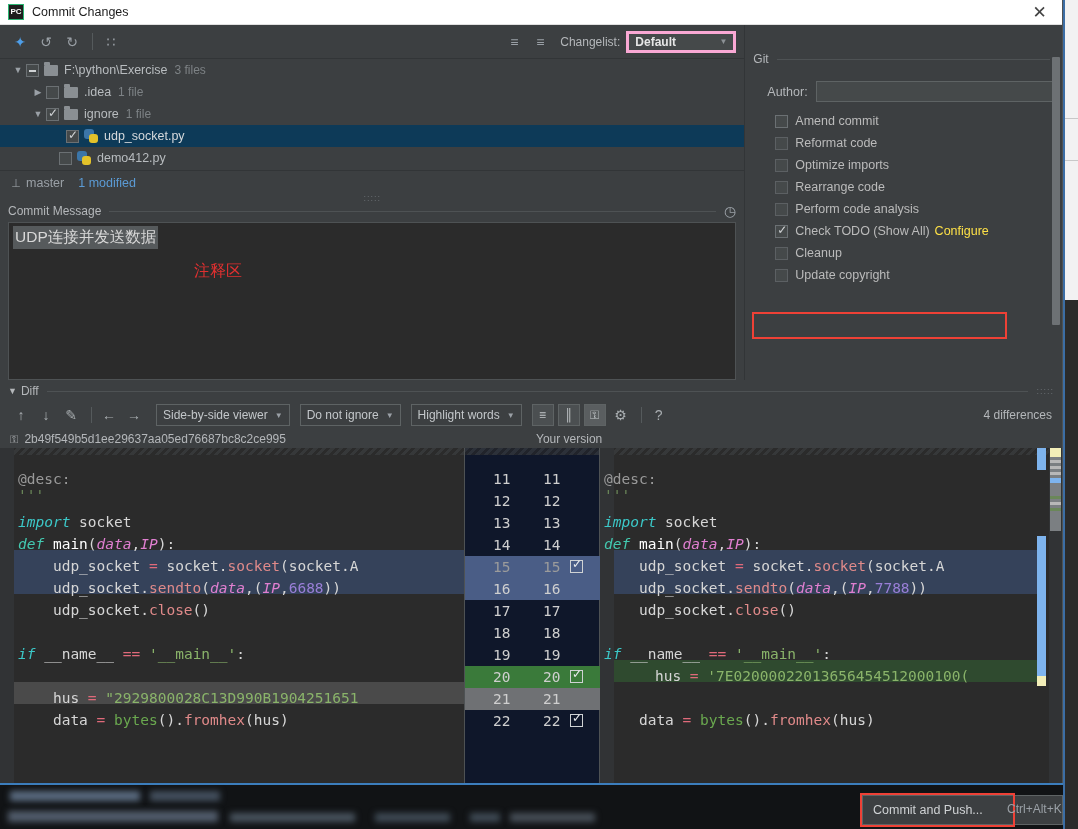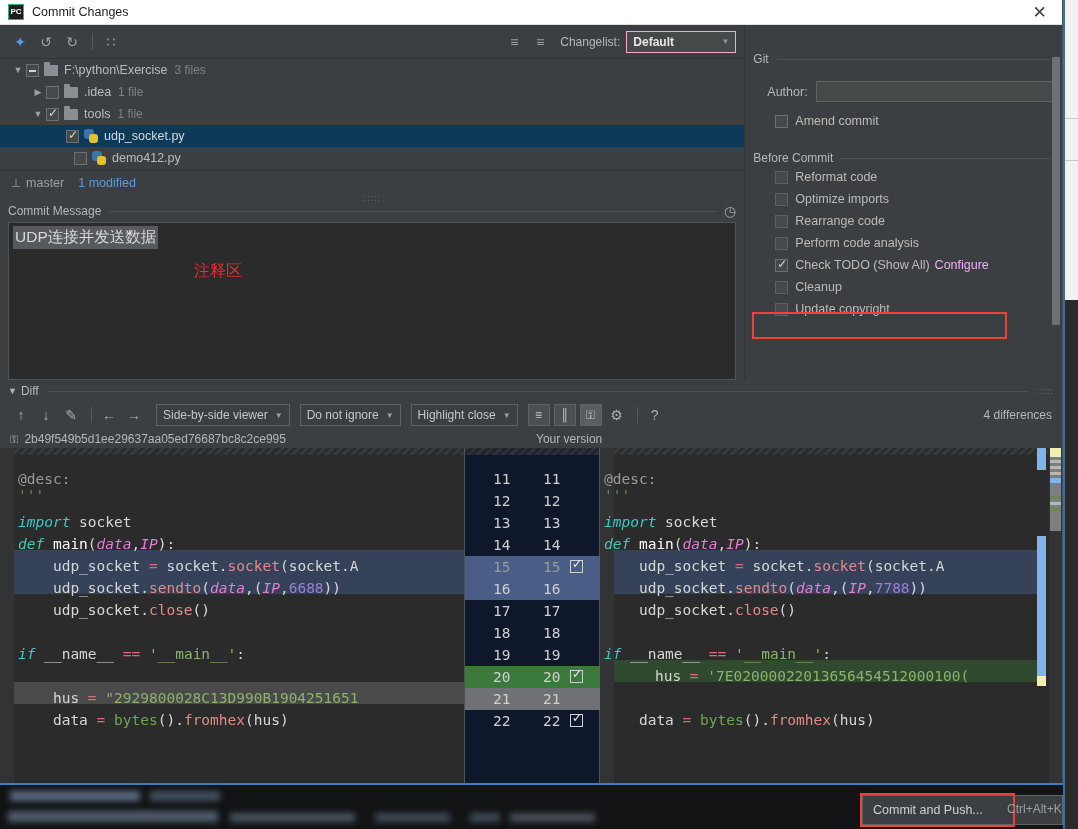--- a/index.html
+++ b/index.html
@@ -64,21 +64,21 @@
     flex: 0 0 33px; position: relative;
   }
   .tbicon {
     width: 24px; height: 22px; display:flex; align-items:center; justify-content:center;
     color: #9aa0a6; font-size: 14px; margin-right: 2px;
   }
   .tbicon.blue { color: #4e9ee8; }
   .tbsep { width:1px; height:17px; background:#555a5c; margin:0 6px; }
   .cl-label { margin-left:auto; font-size:12px; color:#b4b7ba; margin-right:6px; }
   .cl-combo {
-    width: 110px; height: 22px; background:#45494a; border:1px solid #f9a8d4;
+    width: 110px; height: 22px; background:#45494a; border:3px solid #f9a8d4;
     display:flex; align-items:center; position:relative;text-align:right;
   }
   .cl-combo .cl-val { font-size:12px; color:#e6e6e6; font-weight:bold; padding-left:6px; }
   .cl-combo .cl-arrow { position:absolute; right:6px; color:#8d9296; font-size:8px; }
 
   
   #filetree {
     flex: 1 1 auto; background: #3c3f41; position: relative; overflow: hidden;
     border-top: 1px solid #323537;
   }
@@ -163,21 +163,21 @@
   }
   .rp-check {
     display:flex; align-items:center; height:22px; padding-left:30px; font-size:12.5px; color:#bbbbbb;
   }
   .rpcb {
     width:13px; height:13px; border:1px solid #6b7073; background:#45494a;
     flex:0 0 13px; margin-right:7px; position:relative;
   }
   .rpcb.checked::after { content:"\2713"; position:absolute; left:1px; top:-3px; font-size:12px; color:#cfd2d4; }
   .rpcb.dim { border-color:#5c6063; }
-  .rp-link { color:#f0abfc; margin-left:5px; }
+  .rp-link { color:#fde047; margin-left:5px; }
   .rp-hl-box { position:absolute; left:7px; top:287px; width:255px; height:27px; border:2px solid #ef4136; pointer-events:none; }
   .rp-scrollbar { position:absolute; right:2px; top:32px; width:8px; height:268px; background:#6d7174; border-radius:1px; }
 
   
   #diff-section { flex: 1 1 auto; display:flex; flex-direction:column; background:#3c3f41; }
   #diff-head { display:flex; align-items:center; height:18px; padding:0 8px; margin-top:2px; }
   #diff-head .dh-tri { color:#b4b7ba; font-size:9px; margin-right:4px; }
   #diff-head .dh-label { font-size:12px; color:#b4b7ba; margin-right:8px; }
   #diff-head .dh-line { flex:1 1 auto; height:1px; background:#4e5254; }
   #diff-head .dh-dots { margin-left:8px; color:#6a6f72; font-size:9px; letter-spacing:1px; }
@@ -333,30 +333,30 @@
             <span class="tw">▶</span>
             <span class="cb"></span>
             <span class="folder-ic"></span>
             <span class="tree-name">.idea</span>
             <span class="tree-count">1 file</span>
           </div>
           <div class="tree-row" style="padding-left: 30px;">
             <span class="tw">▼</span>
             <span class="cb checked"></span>
             <span class="folder-ic"></span>
-            <span class="tree-name">tools</span>
+            <span class="tree-name">ignore</span>
             <span class="tree-count">1 file</span>
           </div>
           <div class="tree-row selected" style="padding-left: 50px;">
             <span class="tw"></span>
             <span class="cb checked"></span>
             <span class="py-ic"></span>
             <span class="tree-name">udp_socket.py</span>
           </div>
-          <div class="tree-row" style="padding-left: 58px;">
+          <div class="tree-row" style="padding-left: 43px;">
             <span class="tw"></span>
             <span class="cb"></span>
             <span class="py-ic"></span>
             <span class="tree-name">demo412.py</span>
           </div>
           <div class="tree-row" style="padding-left: 10px;"></div>
         </div>
 
       <div id="branchbar">
         <span class="branch-ic">⟂</span>
@@ -389,24 +389,20 @@
         <span class="a-input"></span>
       </div>
 
       <div style="margin-top:8px">
         <div class="rp-check">
           <span class="rpcb"></span>
           <span>Amend commit</span>
         </div>
       </div>
 
-      <div class="rp-sec-head" style="margin-top:18px">
-        <span class="rh-label">Before Commit</span>
-        <span class="rh-line"></span>
-      </div>
 
       <div id="before-commit-list" style="">
           <div class="rp-check">
             <span class="rpcb dim"></span>
             <span>Reformat code</span>
           </div>
           <div class="rp-check">
             <span class="rpcb dim"></span>
             <span>Optimize imports</span>
           </div>
@@ -455,21 +451,21 @@
       <span class="dti">→</span>
       <span class="dcombo" style="margin-left:8px">
         <span>Side-by-side viewer</span>
         <span class="dc-arrow">▼</span>
       </span>
       <span class="dcombo">
         <span>Do not ignore</span>
         <span class="dc-arrow">▼</span>
       </span>
       <span class="dcombo">
-        <span>Highlight close</span>
+        <span>Highlight words</span>
         <span class="dc-arrow">▼</span>
       </span>
       <span class="dtbtn">≡</span>
       <span class="dtbtn">║</span>
       <span class="dtbtn lock">⚿</span>
       <span class="dti">⚙</span>
       <span class="dtsep"></span>
       <span class="dti">?</span>
       <span id="diff-count">4 differences</span>
     </div>

